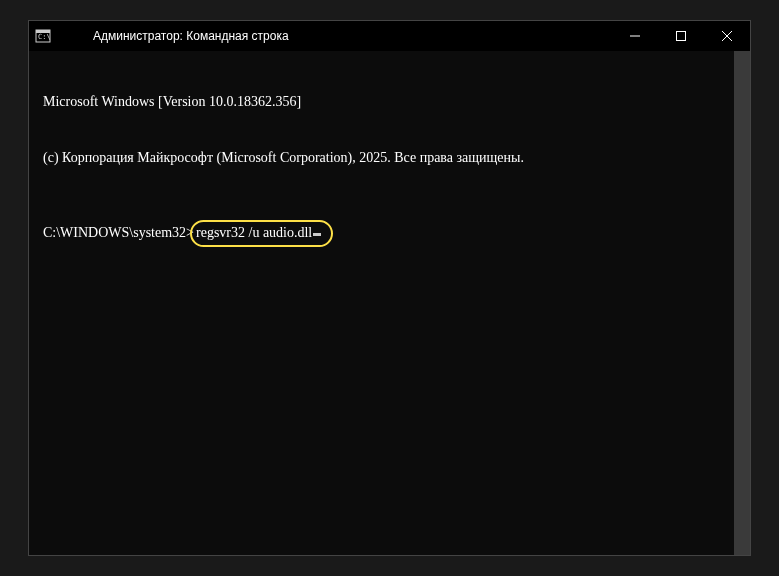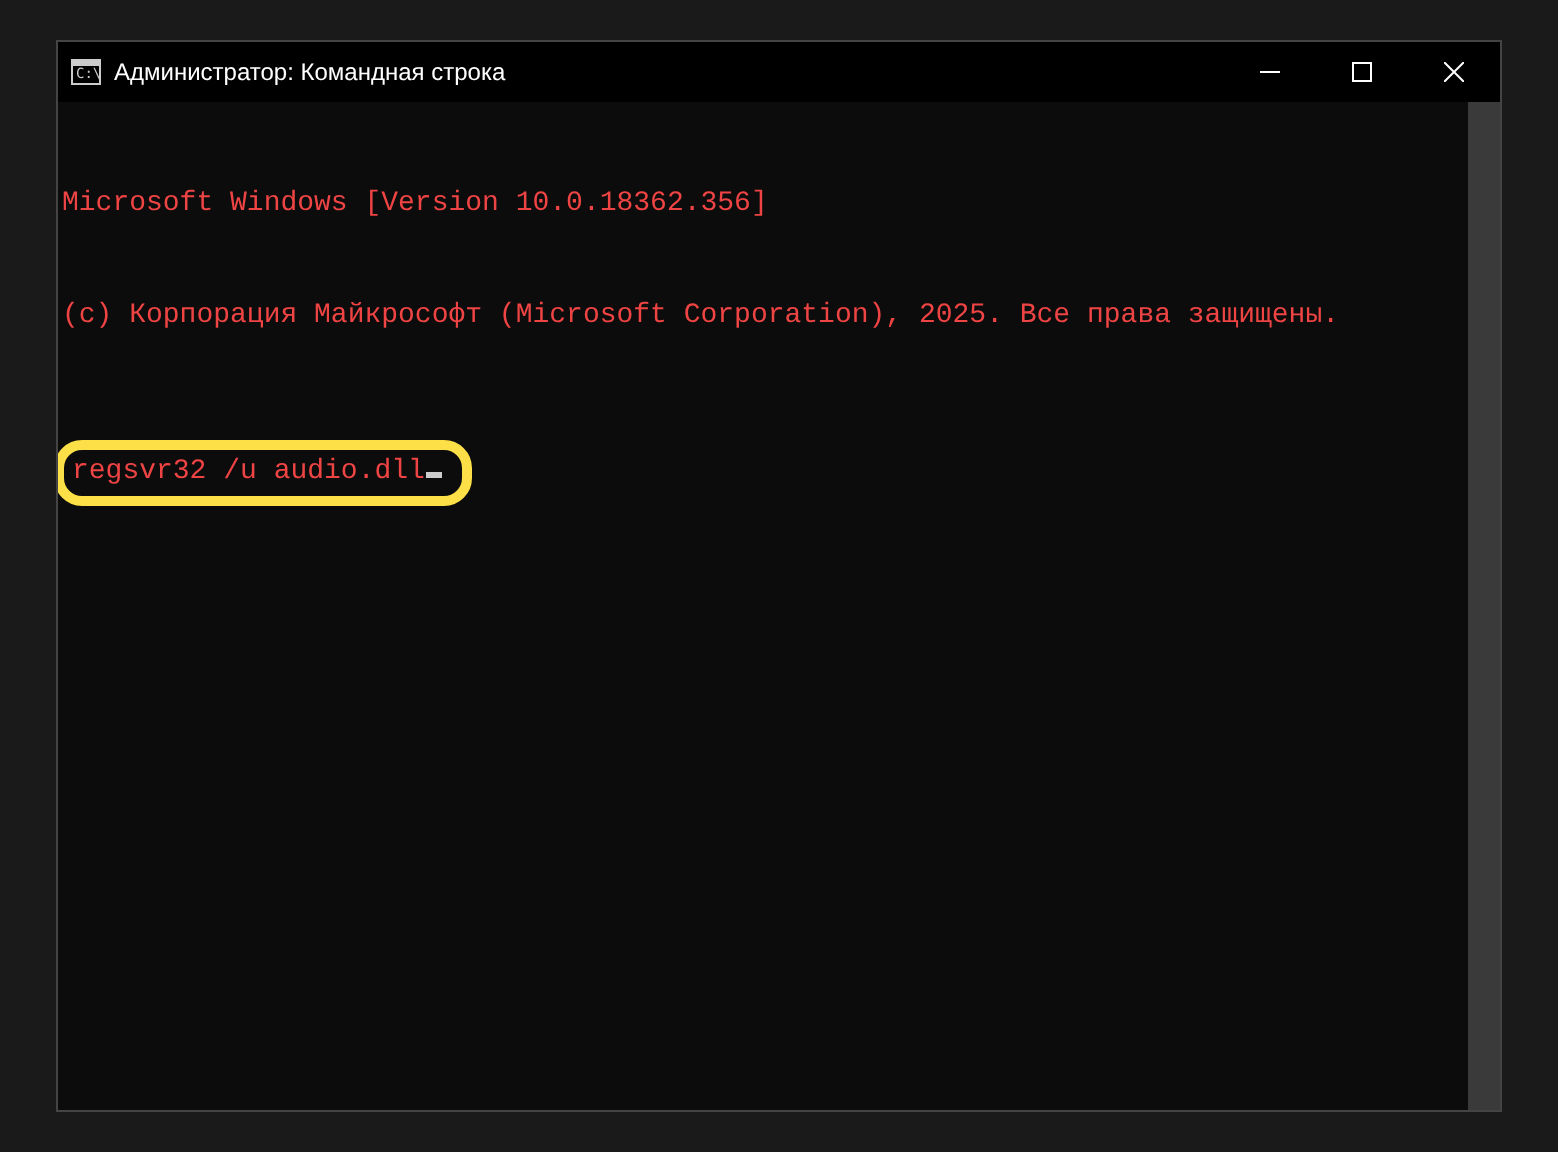--- a/index.html
+++ b/index.html
@@ -38,20 +38,21 @@
       display: flex;
       align-items: center;
       justify-content: center;
     }
     .titlebar-icon svg {
       width: 16px;
       height: 16px;
     }
     .titlebar-title {
       flex: 1;
+      margin-left: 36px;
     }
     .window-controls {
       display: flex;
       height: 100%;
     }
     .window-control {
       width: 46px;
       height: 30px;
       display: flex;
       align-items: center;
@@ -59,38 +60,38 @@
       color: #ffffff;
       cursor: pointer;
     }
     .content-area {
       flex: 1;
       display: flex;
       background: #0c0c0c;
     }
     .terminal {
       flex: 1;
-      padding: 4px 2px;
-      font-family: Liberation Mono, monospace;
+      padding: 4px 14px;
+      font-family: Liberation Serif, serif;
       font-size: 14px;
       line-height: 1.35;
-      color: #ef4444;
+      color: #ffffff;
       white-space: pre;
       overflow: hidden;
     }
     .terminal-line {
       white-space: pre;
     }
     .prompt-line {
       margin-top: 14px;
       display: flex;
       align-items: center;
     }
     .highlight-box {
-      border: 5px solid #fde047;
+      border: 2px solid #fde047;
       border-radius: 14px;
       padding: 2px 10px 2px 4px;
       margin-left: -4px;
       display: inline-flex;
       align-items: center;
     }
     .cursor {
       display: inline-block;
       width: 8px;
       height: 3px;
@@ -142,19 +143,19 @@
           <line x1="0" y1="0" x2="10" y2="10" stroke="#fff" stroke-width="1"></line>
           <line x1="10" y1="0" x2="0" y2="10" stroke="#fff" stroke-width="1"></line>
         </svg>
       </div>
     </div>
   </div>
   <div class="content-area">
     <div class="terminal">
       <div class="terminal-line">Microsoft Windows [Version 10.0.18362.356]</div>
       <div class="terminal-line">(c) Корпорация Майкрософт (Microsoft Corporation), 2025. Все права защищены.</div>
-      <div class="prompt-line"><span class="highlight-box"><span>regsvr32 /u audio.dll</span><span class="cursor"></span></span></div>
+      <div class="prompt-line"><span>C:\WINDOWS\system32&gt;</span><span class="highlight-box"><span>regsvr32 /u audio.dll</span><span class="cursor"></span></span></div>
     </div>
     <div class="scrollbar">
       <div class="scrollbar-thumb"></div>
     </div>
   </div>
 </div>
 
 </body></html>

